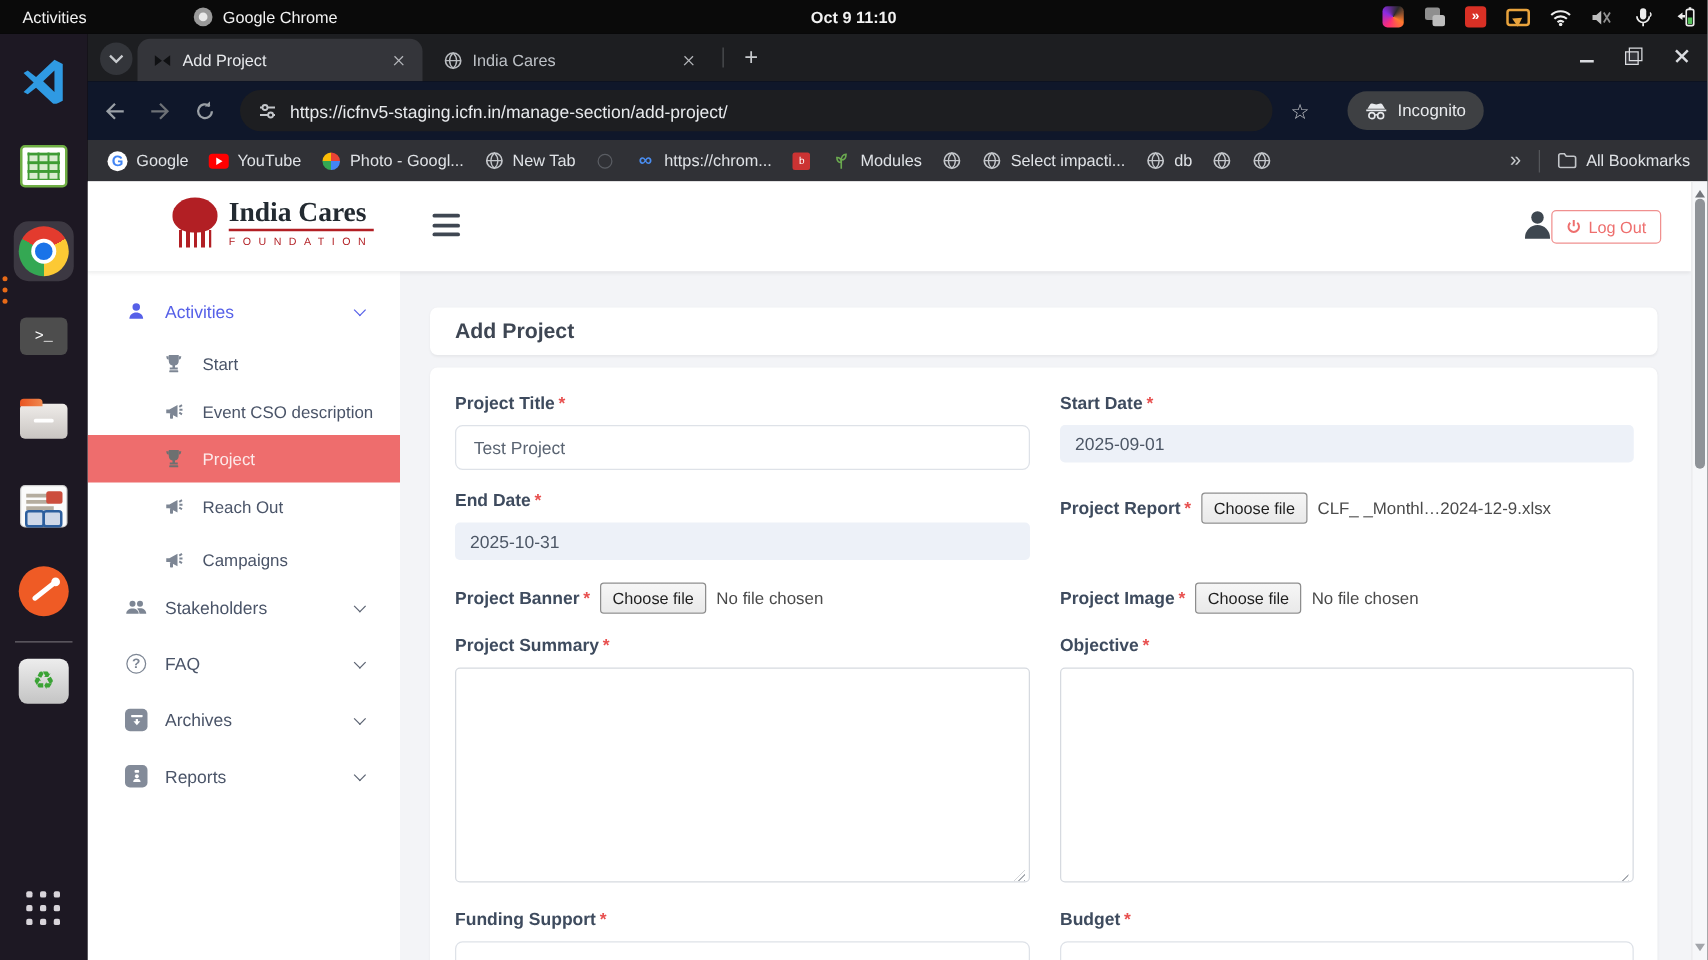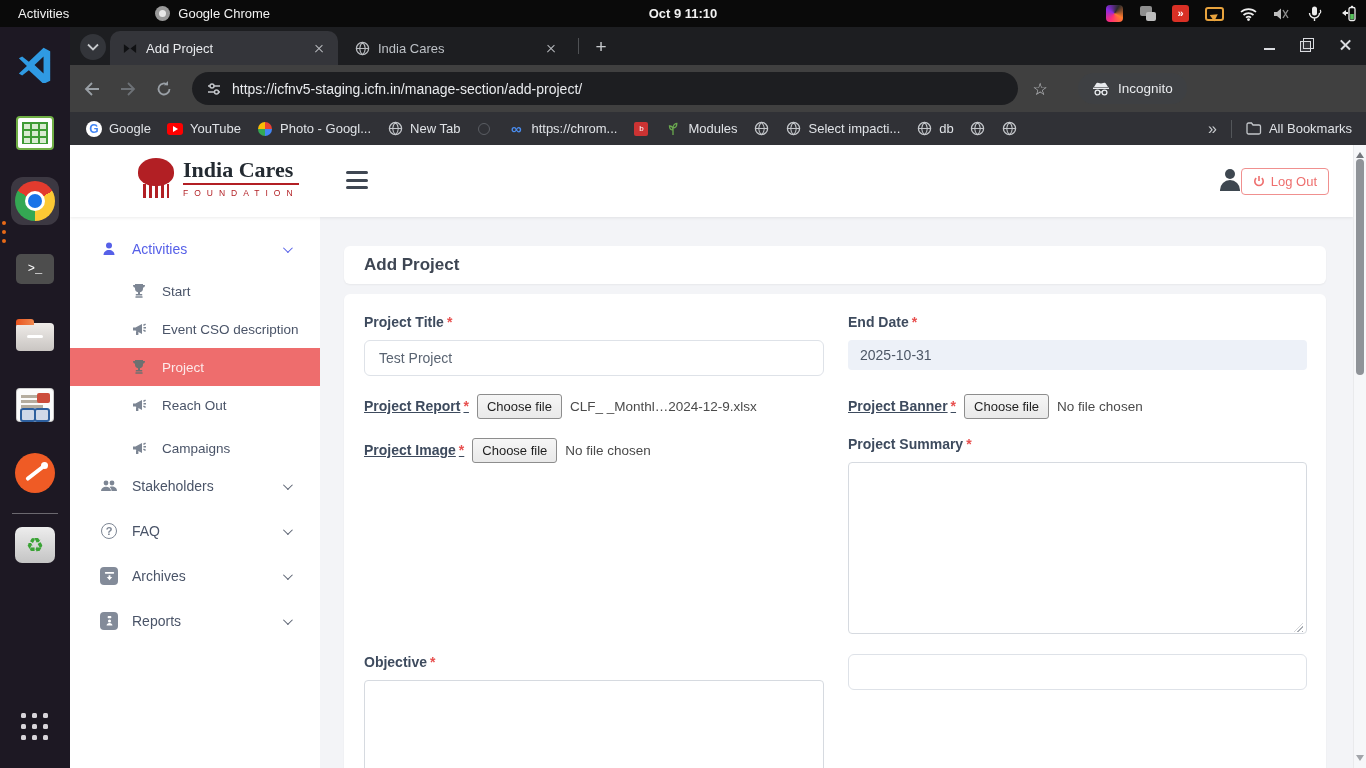--- a/index.html
+++ b/index.html
@@ -68,21 +68,21 @@
   .tab-divider { position:absolute; left:508px; top:11px; width:1px; height:16px; background:#4f5154; }
   .newtab-btn { position:absolute; left:518px; top:7px; width:26px; height:26px; border-radius:50%; color:#c7cacd; font-size:19px; display:flex; align-items:center; justify-content:center; cursor:pointer; }
   .win-controls { position:absolute; right:8px; top:5px; display:flex; gap:12px; }
   .wc { width:26px; height:26px; display:flex; align-items:center; justify-content:center; cursor:pointer; position:relative; }
   .wc-min::after { content:""; width:11px; height:1.6px; background:#dadce0; margin-top:8px; }
   .wc-max::after { content:""; width:9px; height:9px; border:1.5px solid #dadce0; background:#34353a; margin-left:-3px; margin-top:3px; }
   .wc-max::before { content:""; position:absolute; width:9px; height:9px; border:1.5px solid #dadce0; left:9px; top:6px; }
   .wc-close::before,.wc-close::after { content:""; position:absolute; left:7px; top:12px; width:13px; height:1.6px; background:#dadce0; }
   .wc-close::before{transform:rotate(45deg)} .wc-close::after{transform:rotate(-45deg)}
 
-  .toolbar { position:absolute; left:0; top:38px; width:100%; height:47px; background:#404040; display:flex; align-items:center; }
+  .toolbar { position:absolute; left:0; top:38px; width:100%; height:47px; background:#0f172a; display:flex; align-items:center; }
   .nav-btn { width:28px; height:28px; display:flex; align-items:center; justify-content:center; margin-left:8px; cursor:pointer; }
   .omnibox { position:absolute; left:122px; top:7px; width:826px; height:33px; border-radius:17px; background:#1d1e21; display:flex; align-items:center; padding:0 14px; gap:10px; }
   .omni-url { color:#e8eaed; font-size:14px; white-space:nowrap; }
   .star-btn { position:absolute; left:956px; top:10px; width:28px; height:28px; display:flex; align-items:center; justify-content:center; color:#c8cace; font-size:17px; cursor:pointer; }
   .incog-chip { position:absolute; left:1008px; top:8px; height:31px; border-radius:16px; background:#3e4043; color:#e8eaed; font-size:13.5px; display:flex; align-items:center; gap:8px; padding:0 14px; }
   .relaunch-btn { position:absolute; left:1120px; top:6px; width:163px; height:35px; border-radius:18px; background:#1a6dc3; color:#fff; font-size:13.5px; display:flex; align-items:center; justify-content:center; gap:10px; cursor:pointer; }
   .kebab { display:flex; flex-direction:column; gap:2.5px; }
   .kebab span { width:3px; height:3px; border-radius:50%; background:#fff; }
 
   .bookmarks { position:absolute; left:0; top:85px; width:100%; height:33px; background:#303136; display:flex; align-items:center; color:#dfe2e6; font-size:13px; }
@@ -130,21 +130,21 @@
   .content { position:absolute; left:250px; top:72px; right:13px; bottom:0; overflow:hidden; }
   .title-card { position:absolute; left:24px; top:29px; width:982px; height:38px; background:#fff; border-radius:6px; box-shadow:0 1px 2px rgba(0,0,0,.05); display:flex; align-items:center; padding:0 20px; }
   .page-title { font-size:17px; font-weight:700; color:#3e4653; }
   .form-card { position:absolute; left:24px; top:77px; width:982px; height:700px; background:#fff; border-radius:6px; box-shadow:0 1px 2px rgba(0,0,0,.05); padding:20px; }
   .form-grid { display:grid; grid-template-columns:460px 459px; column-gap:24px; row-gap:16px; align-items:start; }
   .flabel { font-size:14px; font-weight:700; color:#3e4b5e; margin-bottom:10px; }
   .req { color:#e8504f; margin-left:3px; }
   .text-input { width:100%; height:36px; border:1px solid #dee2e8; border-radius:6px; padding:0 14px; font-size:14px; color:#5a6472; background:#fff; font-family:"Liberation Sans",sans-serif; }
   .date-input { width:100%; height:30px; border:none; border-radius:4px; padding:0 12px; font-size:14px; color:#4d5766; background:#edf1f8; font-family:"Liberation Sans",sans-serif; }
   .file-row { display:flex; align-items:center; gap:8px; height:28px; font-size:14px; }
-  .file-row .flabel { margin-bottom:0; white-space:nowrap;text-decoration:underline; }
+  .file-row .flabel { margin-bottom:0; white-space:nowrap; }
   .file-btn { font-size:13px; padding:4px 9px; background:linear-gradient(#f6f6f6,#e9e9e9); border:1px solid #8d8d8d; border-radius:3px; color:#1f1f1f; cursor:pointer; font-family:"Liberation Sans",sans-serif; }
   .file-name { font-size:13.5px; color:#4a4a4a; white-space:nowrap; }
   .ta-wrap { position:relative; }
   .textarea { width:100%; height:172px; border:1px solid #d6dae0; border-radius:4px; resize:none; padding:10px 12px; font-size:14px; color:#4d5766; font-family:"Liberation Sans",sans-serif; }
   .ta-wrap::after { content:""; position:absolute; right:4px; bottom:6px; width:9px; height:9px; background:repeating-linear-gradient(135deg,transparent 0 2px,#a9adb3 2px 3.2px); clip-path:polygon(100% 0,100% 100%,0 100%); pointer-events:none; }
 
   .pscroll { position:absolute; right:0; top:0; width:13px; bottom:0; background:#f6f7f9; border-left:1px solid #e9eaec; z-index:6; }
   .ps-up { position:absolute; top:3px; left:2px; width:0; height:0; border:4.5px solid transparent; border-bottom:6px solid #73767c; cursor:pointer; }
   .ps-down { position:absolute; bottom:3px; left:2px; width:0; height:0; border:4.5px solid transparent; border-top:6px solid #a2a5aa; cursor:pointer; }
   .ps-thumb { position:absolute; top:14px; left:2px; width:8px; height:216px; border-radius:5px; background:#8f9398; cursor:pointer; }
@@ -576,20 +576,24 @@
           <span class="page-title">Add Project</span>
         </div>
         <div class="form-card">
           <div class="form-grid">
 
             <div class="field">
               <div class="flabel"><span>Project Title</span><span class="req">*</span></div>
               <input class="text-input" type="text" value="Test Project" style="">
             </div>
 
+            <div class="field">
+              <div class="flabel"><span>Start Date</span><span class="req">*</span></div>
+              <input class="date-input" type="text" value="2025-09-01" style="">
+            </div>
 
             <div class="field">
               <div class="flabel"><span>End Date</span><span class="req">*</span></div>
               <input class="date-input" type="text" value="2025-10-31" style="">
             </div>
 
             <div class="file-row">
               <div class="flabel"><span>Project Report</span><span class="req">*</span></div>
               <button class="file-btn">Choose file</button>
               <span class="file-name">CLF_ _Monthl…2024-12-9.xlsx</span>
@@ -611,20 +615,21 @@
               <div class="flabel"><span>Project Summary</span><span class="req">*</span></div>
               <div class="ta-wrap"><textarea class="textarea" style=""></textarea></div>
             </div>
 
             <div class="field">
               <div class="flabel"><span>Objective</span><span class="req">*</span></div>
               <div class="ta-wrap"><textarea class="textarea" style=""></textarea></div>
             </div>
 
             <div class="field">
+              <div class="flabel"><span>Funding Support</span><span class="req">*</span></div>
               <input class="text-input" type="text" style="">
             </div>
 
             <div class="field">
               <div class="flabel"><span>Budget</span><span class="req">*</span></div>
               <input class="text-input" type="text" style="">
             </div>
 
           </div>
         </div>

